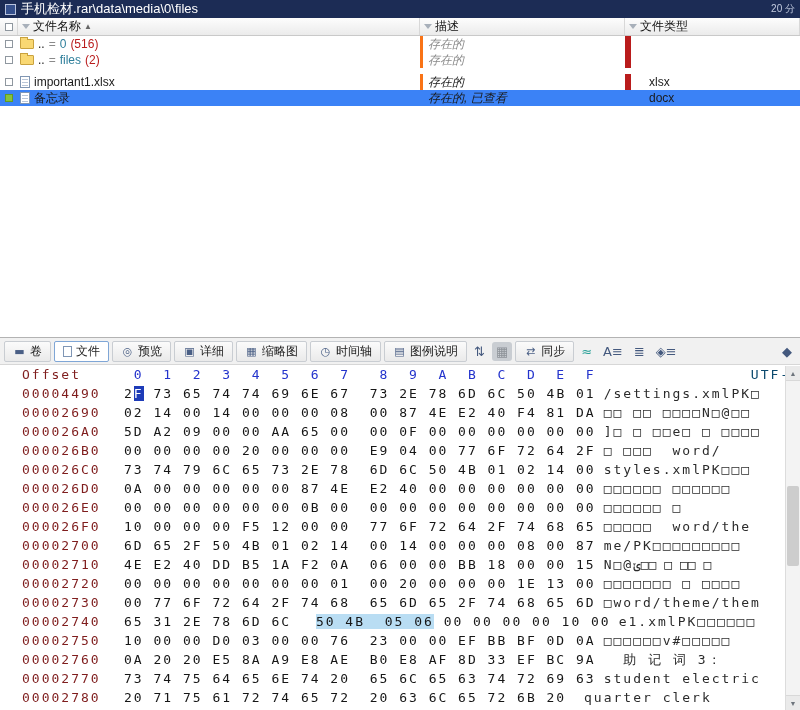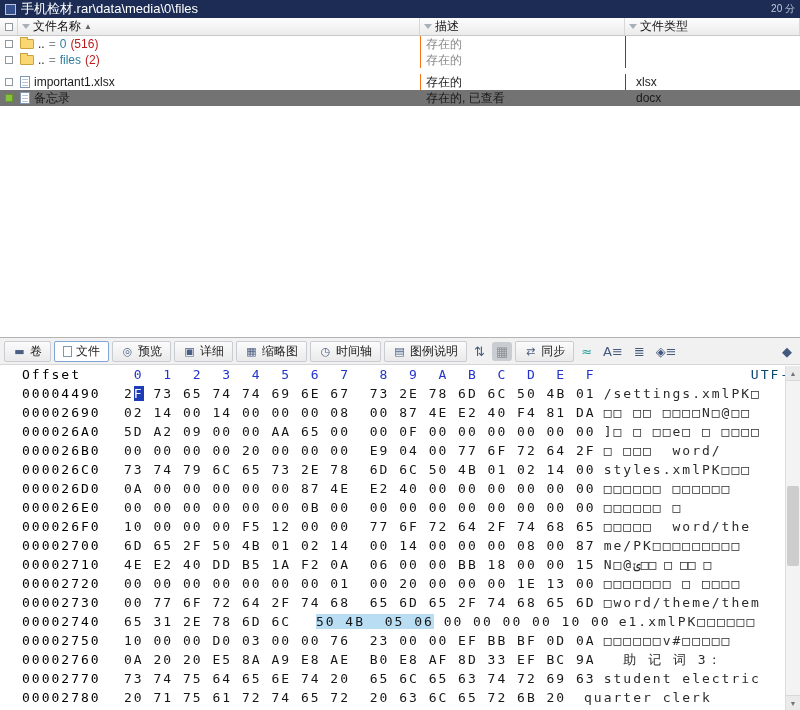--- a/index.html
+++ b/index.html
@@ -18,25 +18,25 @@
   .lh-col { display:flex; align-items:center; gap:3px; padding-left:4px; border-right:1px solid #d8d8d8; color:#111; }
   .lh-name { width:402px; }
   .lh-desc { width:205px; }
   .lh-type { flex:1; }
   .funnel { width:0; height:0; border-left:4px solid transparent; border-right:4px solid transparent; border-top:5px solid #a8b0ba; display:inline-block; }
   .sort { font-size:8px; color:#666; }
   .mini-box { display:inline-block; width:8px; height:8px; border:1px solid #8f979f; background:#fff; }
   .mini-box.green { background:#86c23f; border-color:#629b22; }
 
   .frow { height:16px; display:flex; align-items:center; }
-  .frow.selected { background:#737373; }
+  .frow.selected { background:#3b82f6; }
   .fcheck { width:18px; display:flex; align-items:center; justify-content:center; }
   .fname { width:402px; display:flex; align-items:center; gap:4px; padding-left:2px; overflow:hidden; white-space:nowrap; }
-  .fdesc { width:205px; padding-left:5px; border-left:1px solid #f97316; overflow:hidden; white-space:nowrap; height:100%; display:flex; align-items:center; }
-  .ftype { flex:1; padding-left:10px; border-left:1px solid #b91c1c; height:100%; display:flex; align-items:center; }
+  .fdesc { width:205px; padding-left:5px; border-left:3px solid #f97316; overflow:hidden; white-space:nowrap; height:100%; display:flex; align-items:center;font-style:italic; }
+  .ftype { flex:1; padding-left:18px; border-left:6px solid #b91c1c; height:100%; display:flex; align-items:center; }
   .frow.selected .fdesc, .frow.selected .ftype { border-left-color:transparent; }
   .gray { color:#8a8a8a; }
   .accent { color:#2e7f9b; }
   .count { color:#b91c1c; }
   .spacer { height:6px; }
 
   .ic-folder { width:14px; height:10px; background:#f9d873; border:1px solid #c9a23e; border-radius:1px; position:relative; flex:0 0 auto; }
   .ic-folder::before { content:""; position:absolute; top:-3px; left:-1px; width:6px; height:2px; background:#f9d873; border:1px solid #c9a23e; border-bottom:none; }
   .ic-file { width:10px; height:12px; background:#fff; border:1px solid #8096b3; position:relative; flex:0 0 auto; }
   .ic-file::before { content:""; position:absolute; top:2px; left:1px; right:1px; height:1px; background:#b9c6d8; box-shadow:0 3px 0 #b9c6d8, 0 6px 0 #b9c6d8; }
@@ -48,21 +48,21 @@
   .ht-tab.active { background:#fff; border-color:#7fa6d6; }
   .tabicon { font-family:"DejaVu Sans",sans-serif; color:#4a5f85; font-size:11px; width:13px; text-align:center; flex:0 0 auto; }
   .pg { width:9px; height:11px; background:#fff; border:1px solid #7f96b5; display:inline-block; flex:0 0 auto; }
   .ht-ico { font-family:"DejaVu Sans",sans-serif; color:#44597e; font-size:13px; padding:1px 4px; }
   .ht-ico.dis { background:#c9cdd2; color:#8d9298; border-radius:3px; padding:2px 4px; }
   .ht-ico.teal { color:#2aa198; }
   .push-right { margin-left:auto; }
 
   .hx-body { font-family:"DejaVu Sans Mono",monospace; font-size:13px; letter-spacing:2px; }
   .hx-line { display:flex; height:19px; line-height:19px; white-space:pre; }
-  .ho { width:92px; margin-left:22px; color:#000000; flex:0 0 auto; }
+  .ho { width:92px; margin-left:22px; color:#7f1d1d; flex:0 0 auto; }
   .hb { margin-left:10px; color:#161616; }
   .ht-txt { margin-left:8px; color:#2b2b2b; }
   .hx-line.head .hb { color:#2333cc; }
   .enc { margin-left:auto; color:#0c4a6e; }
   .cur { background:#1e3cb8; color:#fff; }
   .hit { background:#b9ddf3;margin-left:15px; }
 
   .vscroll { position:absolute; top:28px; right:0; bottom:0; width:15px; background:#f3f3f3; border-left:1px solid #dcdcdc; }
   .vs-btn { height:15px; display:flex; align-items:center; justify-content:center; font-size:7px; color:#6d747c; background:#eaeaea; border-bottom:1px solid #d8d8d8; }
   .vs-btn.down { position:absolute; bottom:0; left:0; right:0; border-top:1px solid #d8d8d8; border-bottom:none; }

